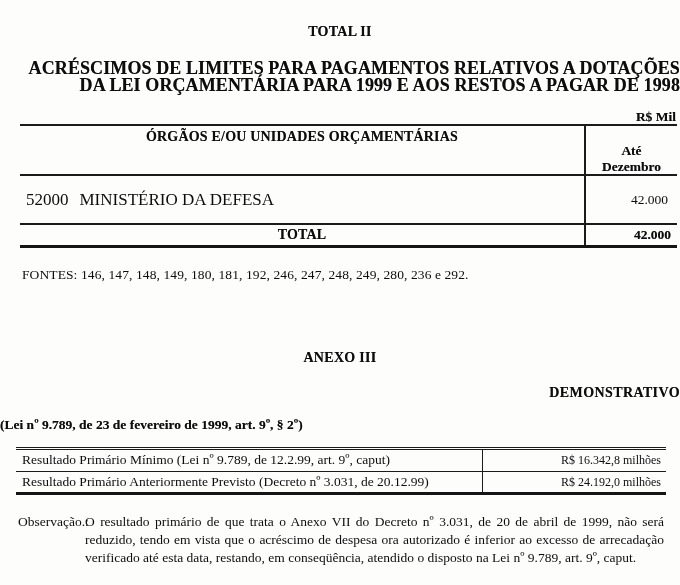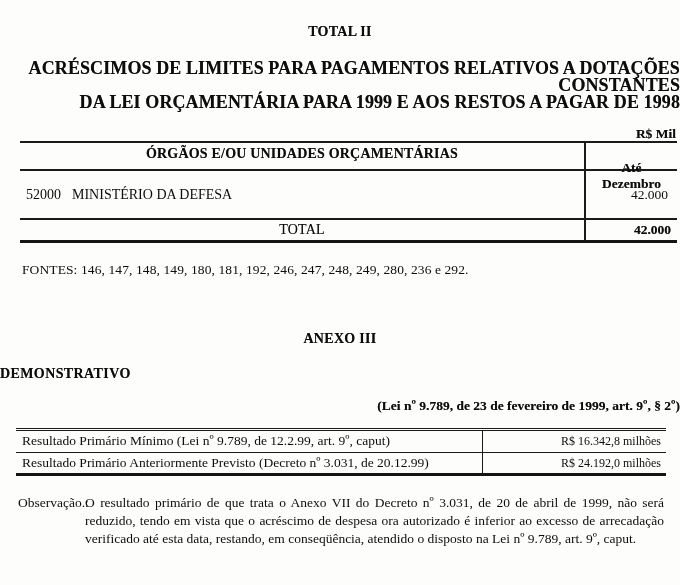--- a/index.html
+++ b/index.html
@@ -45,75 +45,75 @@
     text-shadow: 0 0 0.4px rgba(0,0,0,0.5);
   }
   .t1 {
     margin: 0 3px 0 20px;          
     border-top: 2px solid #1b1b1b;
     border-bottom: 3px solid #151515;
   }
   .t1-row { display: flex; }
   .t1-col1 { width: 564px; }
   .t1-col2 { width: 93px; border-left: 2px solid #1b1b1b; }
-  .t1-header { border-bottom: 2px solid #1b1b1b; height: 28px; }
+  .t1-header { border-bottom: 2px solid #1b1b1b; height: 50px; }
   .t1-header .t1-col1 {
     font-weight: bold; font-size: 14px; text-align: center; padding-top: 3px;
     letter-spacing: 0.2px; text-shadow: 0 0 0.4px rgba(0,0,0,0.5);
   }
   .t1-header .t1-col2 {
     font-weight: bold; font-size: 13.5px; text-align: center; padding-top: 17px;
     line-height: 16px; text-shadow: 0 0 0.4px rgba(0,0,0,0.5);
   }
   .t1-data { border-bottom: 2px solid #1b1b1b; height: 49px; }
   .t1-data .t1-col1 {
-    display: flex; align-items: center; padding-left: 6px; font-size: 14px;
+    display: flex; align-items: center; padding-left: 6px; font-size: 17px;
   }
   .t1-data .org-name { margin-left: 11px; }
   .t1-data .t1-col2 {
     display: flex; align-items: center; justify-content: flex-end;
     padding-right: 9px; font-size: 13.5px;
   }
   .t1-total { height: 20px; }
   .t1-total .t1-col1 {
-    font-weight: normal; font-size: 14px; text-align: center; line-height: 20px;
+    font-weight: bold; font-size: 14px; text-align: center; line-height: 20px;
     letter-spacing: 0.2px; text-shadow: 0 0 0.4px rgba(0,0,0,0.5);
   }
   .t1-total .t1-col2 {
     font-weight: bold; font-size: 13.5px; text-align: right; line-height: 20px;
     padding-right: 6px; text-shadow: 0 0 0.4px rgba(0,0,0,0.5);
   }
   .fontes {
     margin: 19px 0 0 22px;
     font-size: 13.5px;
     letter-spacing: 0.1px;
   }
 
   
   .anexo3-title {
-    margin-top: 53px;
+    margin-top: 67px;
     font-size: 14px;
     font-weight: bold;
     text-align: center;
     letter-spacing: 0.3px;
     text-shadow: 0 0 0.5px rgba(0,0,0,0.55);
   }
   .anexo3-subtitle {
     margin-top: 19px;
     font-size: 14px;
     font-weight: bold;
-    text-align: left;
+    text-align: right;
     letter-spacing: 0.4px;
     text-shadow: 0 0 0.5px rgba(0,0,0,0.55);
   }
   .law-ref {
     margin-top: 16px;
     font-size: 13.5px;
     font-weight: bold;
-    text-align: right;
+    text-align: left;
     text-shadow: 0 0 0.4px rgba(0,0,0,0.5);
   }
   .t2 {
     margin: 14px 14px 0 16px;      
     border-top: 3px double #1b1b1b;
     border-bottom: 3px solid #151515;
   }
   .t2-row { display: flex; height: 21px; }
   .t2-row + .t2-row { border-top: 1.5px solid #1b1b1b; }
   .t2-col1 {
@@ -138,21 +138,20 @@
 </style>
 </head>
 <body>
 
 <div class="page">
 
   <div class="anexo2-title">TOTAL II</div>
 
   <div class="anexo2-subtitle">
     <div>ACRÉSCIMOS DE LIMITES PARA PAGAMENTOS RELATIVOS A DOTAÇÕES</div>
-    <div>CONSTANTES</div>
     <div>DA LEI ORÇAMENTÁRIA PARA 1999 E AOS RESTOS A PAGAR DE 1998</div>
   </div>
 
   <div class="currency-unit">R$ Mil</div>
 
   <div class="t1">
     <div class="t1-row t1-header">
       <div class="t1-col1">ÓRGÃOS E/OU UNIDADES ORÇAMENTÁRIAS</div>
       <div class="t1-col2">
         <div>Até</div>

